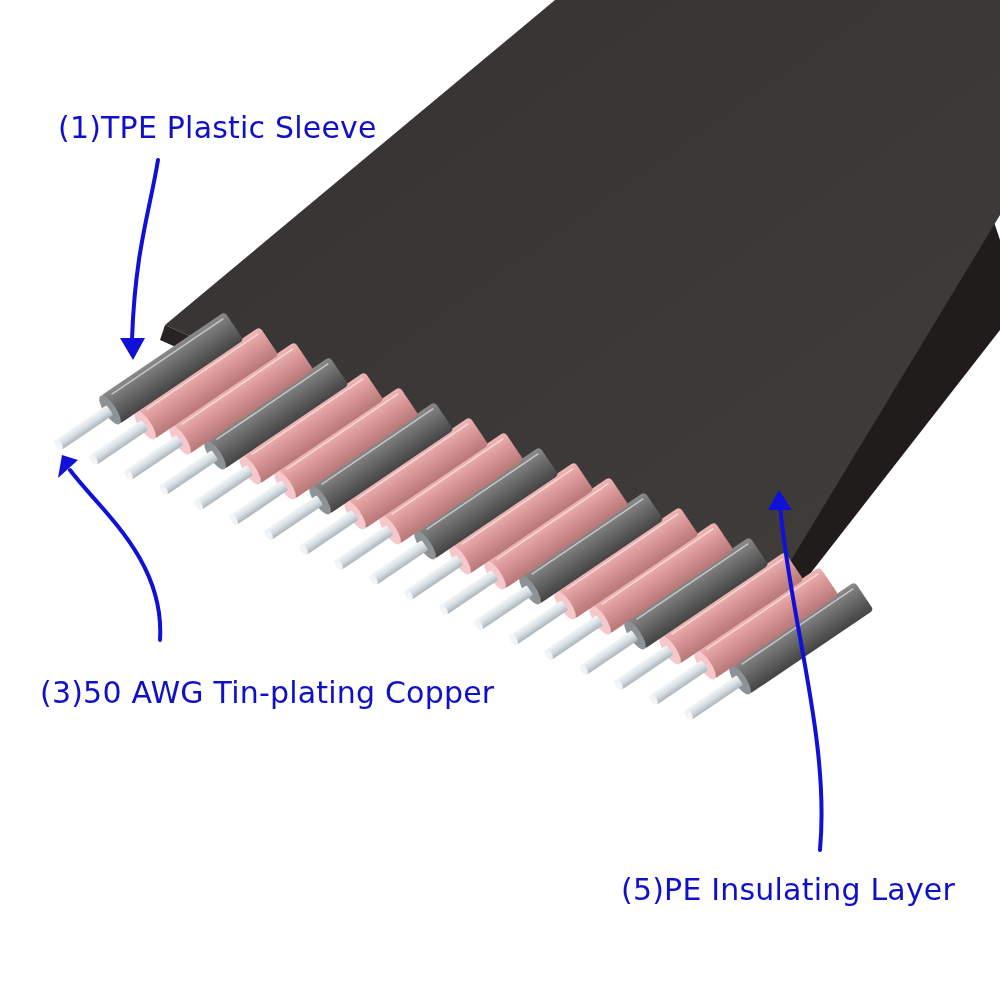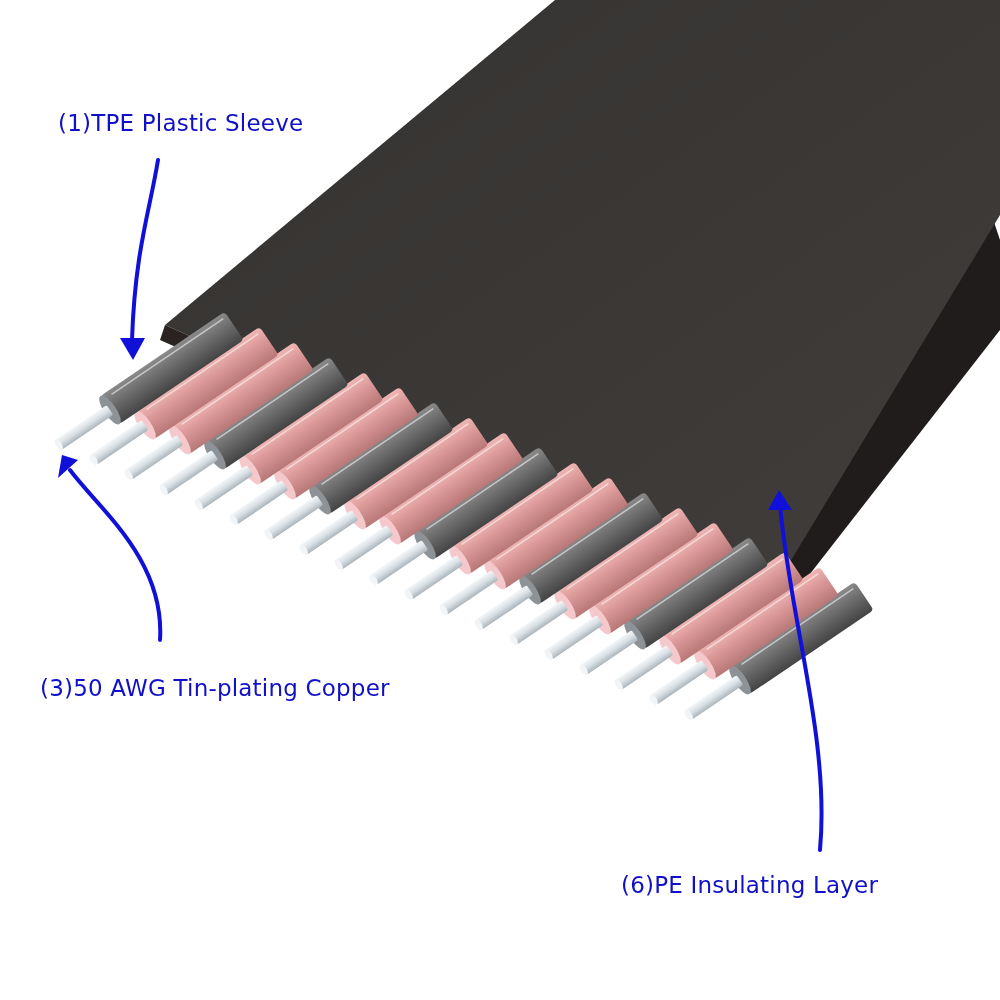--- a/index.html
+++ b/index.html
@@ -1,18 +1,18 @@
 <!DOCTYPE html>
 <html><head>
 <meta charset="utf-8">
 <style>
   html, body { margin:0; padding:0; background:#ffffff; }
   body { width:1000px; height:1000px; position:relative; overflow:hidden; font-family:"DejaVu Sans", sans-serif; }
   #diagram { position:absolute; left:0; top:0; width:1000px; height:1000px; }
-  .label { position:absolute; color:#1010c8; font-size:23px; white-space:nowrap; letter-spacing:0.2px; }
+  .label { position:absolute; color:#1010c8; font-size:30px; white-space:nowrap; letter-spacing:0.2px; }
   #lbl1 { left:58px; top:110px; }
   #lbl3 { left:40px; top:675px; }
   #lbl2 { left:621px; top:872px; }
 </style>
 </head>
 <body>
 
 <svg id="diagram" viewBox="0 0 1000 1000" xmlns="http://www.w3.org/2000/svg">
   <defs>
     <linearGradient id="jacketGrad" x1="0" y1="0" x2="1" y2="1">
@@ -188,13 +188,13 @@
   </g>
   <g fill="#1010d8">
     <polygon points="120,338 145,338 133,360"></polygon>
     <polygon points="58,478 78,460 62,455"></polygon>
     <polygon points="768,510 792,510 779,490"></polygon>
   </g>
 </svg>
 
 <div class="label" id="lbl1">(1)TPE Plastic Sleeve</div>
 <div class="label" id="lbl3">(3)50 AWG Tin-plating Copper</div>
-<div class="label" id="lbl2">(6)PE Insulating Layer</div>
+<div class="label" id="lbl2">(5)PE Insulating Layer</div>
 
 </body></html>

